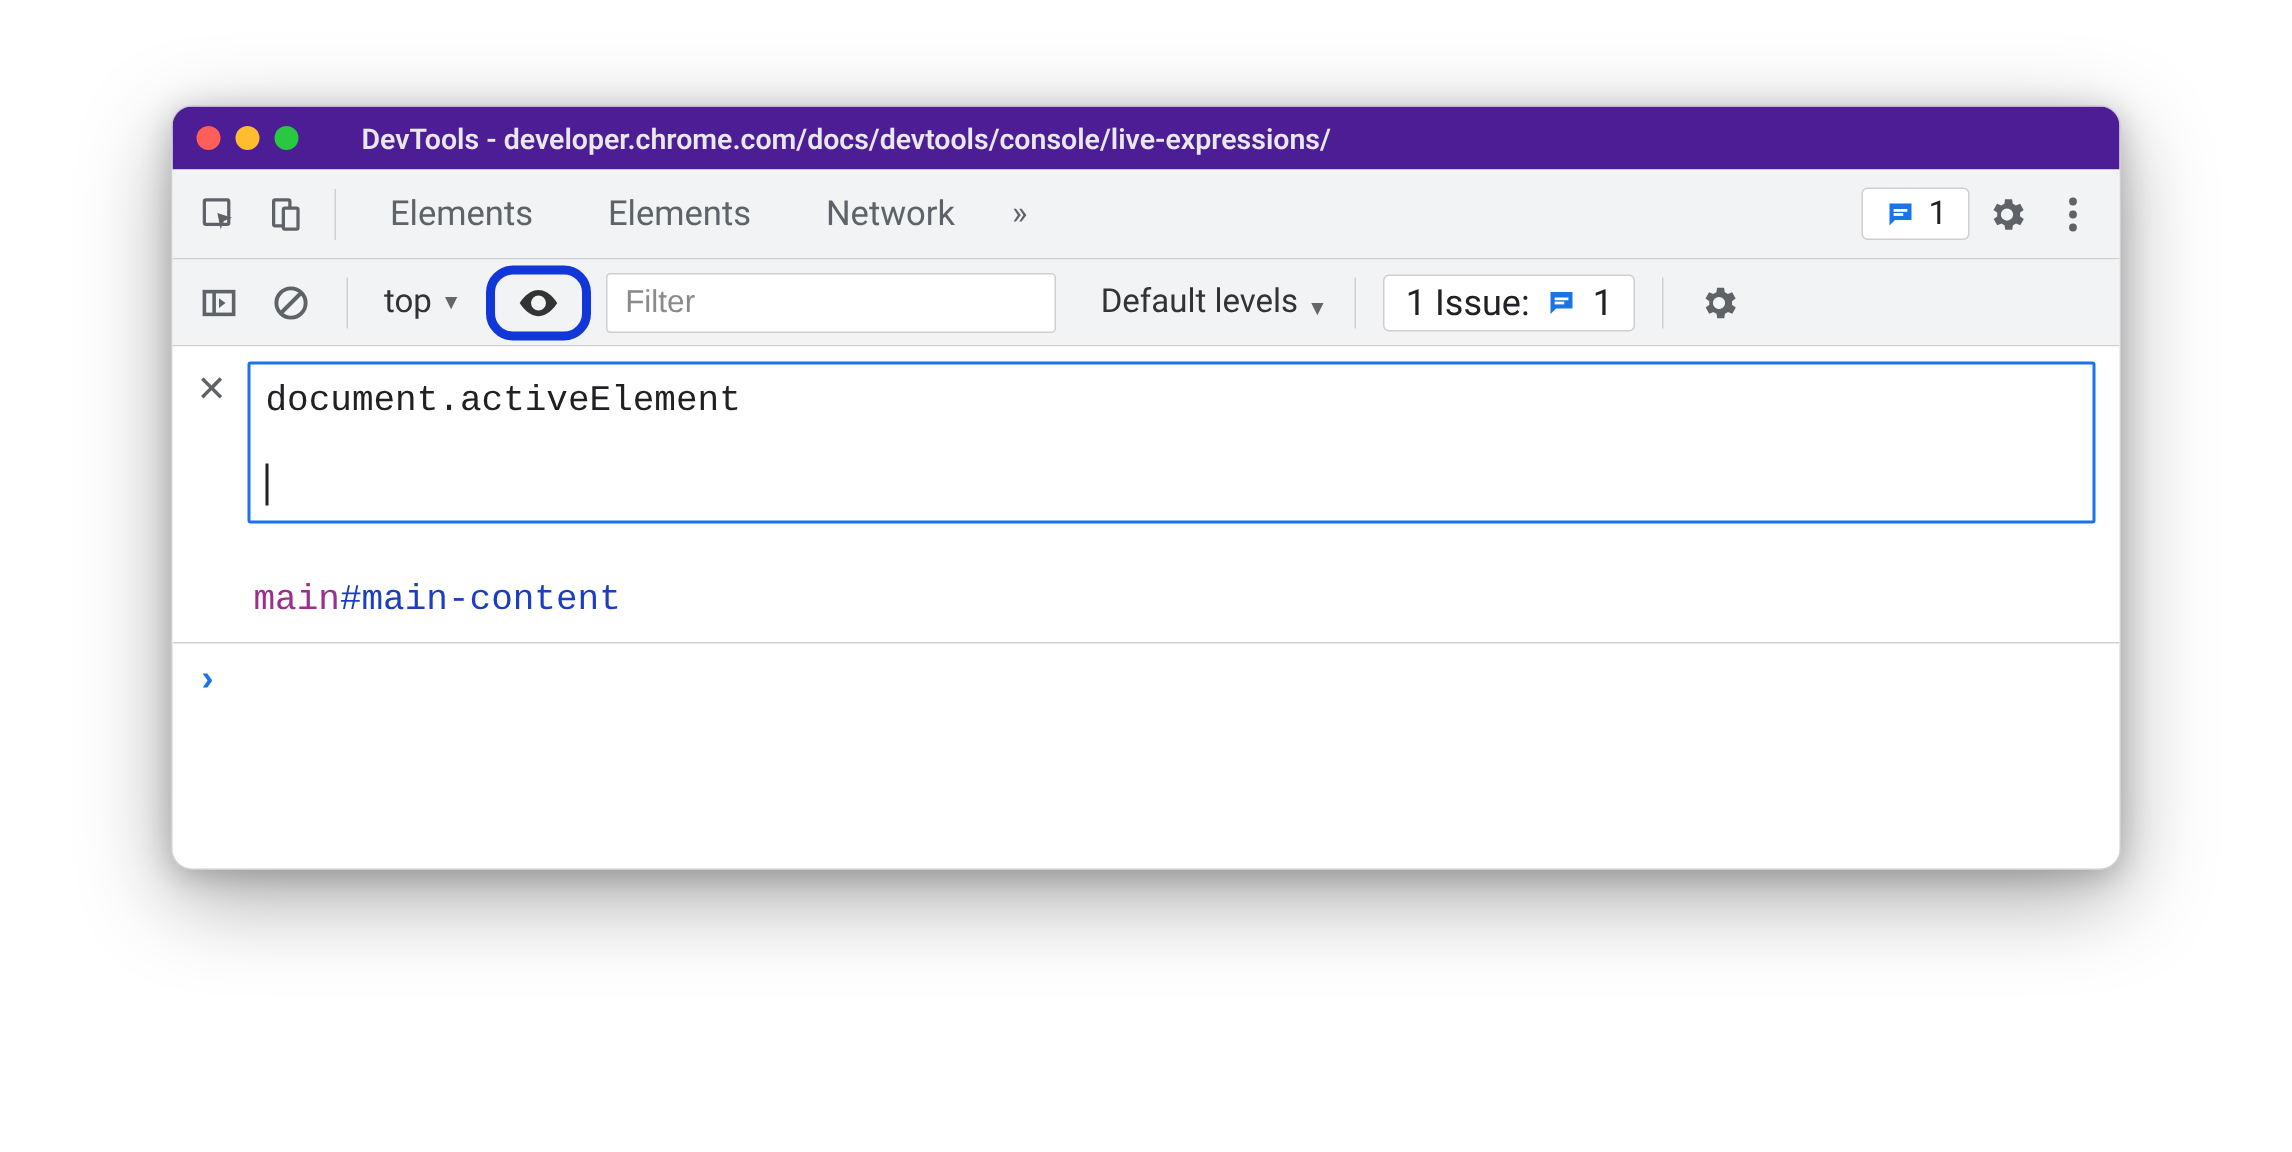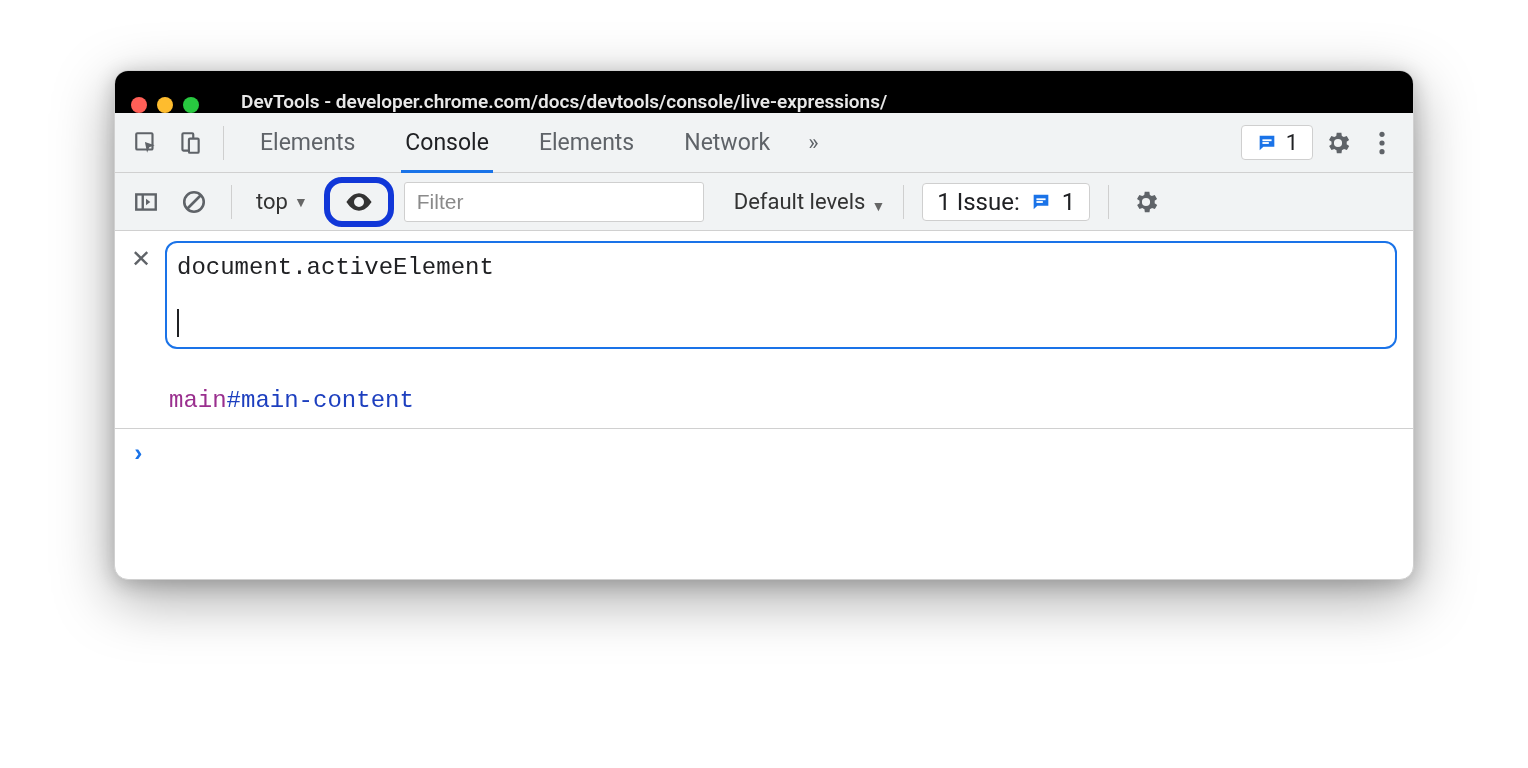--- a/index.html
+++ b/index.html
@@ -16,27 +16,26 @@
   .window {
     width: 1300px;
     border-radius: 14px;
     overflow: hidden;
     box-shadow: 0 18px 60px rgba(0,0,0,.35), 0 4px 20px rgba(0,0,0,.2);
     background: #fff;
     border: 1px solid #d0d0d0;
   }
   
   .titlebar {
-    background: #000000;
+    background: #4c1d95;
     height: 42px;
     display: flex;
-    align-items: flex-end;
+    align-items: center;
     padding: 0 16px;
     gap: 10px;
-    text-decoration: underline;
   }
   .traffic { display: flex; gap: 10px; margin-right: 12px;}
   .tl { width: 16px; height: 16px; border-radius: 50%; }
   .tl.red { background:#ff5f57; }
   .tl.yellow { background:#febc2e; }
   .tl.green { background:#28c840; }
   .titlebar .title {
     flex: 1;
     color: #e8e8e8;
     font-size: 19px;
@@ -161,21 +160,21 @@
     font-size:24px;
     color:#5f6368;
     cursor:pointer;
     padding-top:4px;
     width:20px;
     text-align:center;
   }
   .live-box-wrap { flex:1; }
   .live-box {
     border:2px solid #1a73e8;
-    border-radius:12px;
+    border-radius:2px;
     padding:8px 10px 10px 10px;
     font-family: Menlo, Consolas, "Courier New", monospace;
     font-size:24px;
     color:#202124;
     min-height:100px;
     position:relative;
     line-height:1.4;
   }
   .cursor {
     display:inline-block;
@@ -231,23 +230,20 @@
       <svg width="26" height="26" viewBox="0 0 24 24" fill="none" stroke="currentColor" stroke-width="2">
         <rect x="5" y="3" width="10" height="16" rx="1"></rect>
         <rect x="11" y="8" width="9" height="13" rx="1" fill="#f1f3f4"></rect>
       </svg>
     </div>
     <div class="divider"></div>
 
     <div class="tab">
         <span>Elements</span>
       </div>
-    <div class="tab active">
-        <span>Console</span>
-      </div>
     <div class="tab">
         <span>Elements</span>
       </div>
     <div class="tab">
         <span>Network</span>
       </div>
     <div class="chev">»</div>
 
     <div class="spacer"></div>
 

